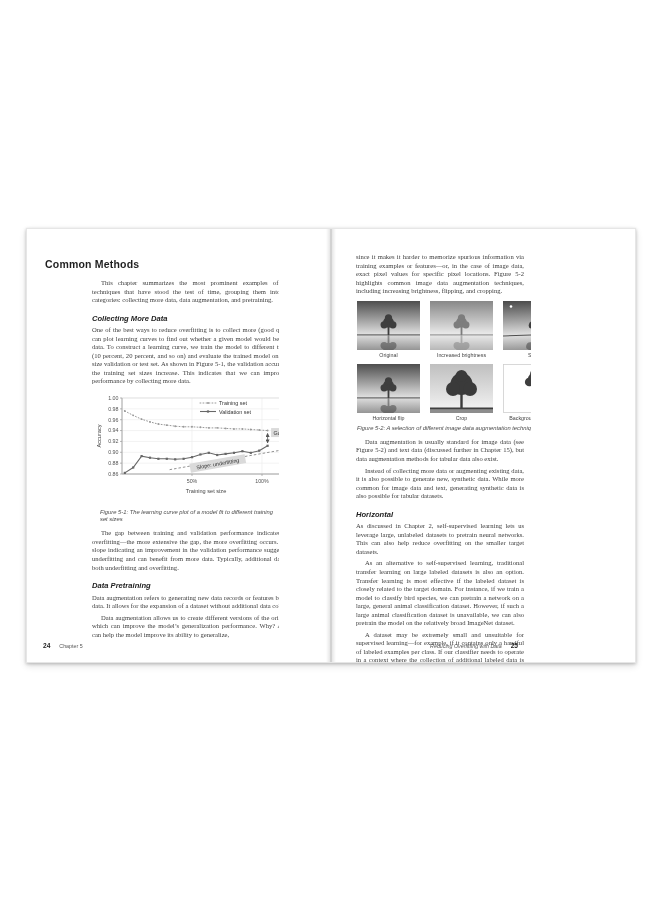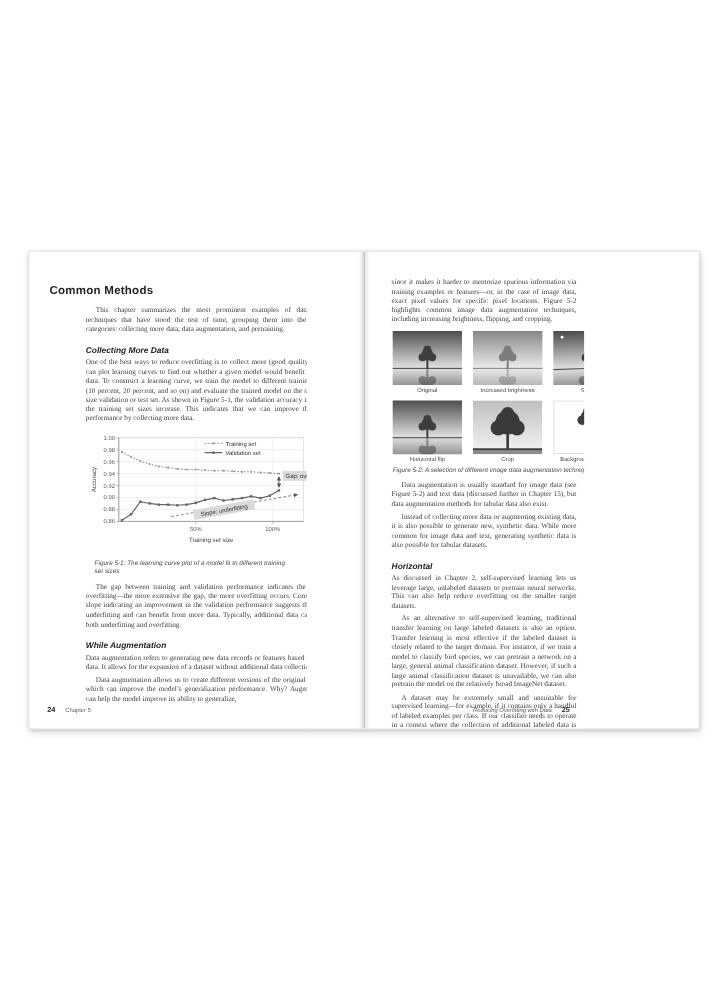--- a/index.html
+++ b/index.html
@@ -21,21 +21,21 @@
     background:linear-gradient(90deg,rgba(0,0,0,0) 0%,rgba(0,0,0,.10) 42%,rgba(0,0,0,.30) 50%,rgba(0,0,0,.10) 58%,rgba(0,0,0,0) 100%);
   }
   h1{
     font-family:"Liberation Sans",sans-serif;font-weight:bold;font-size:10.5px;
     letter-spacing:.2px;color:#1f1f1f;margin:0 0 9px 0;
   }
   h2{
     font-family:"Liberation Sans",sans-serif;font-weight:bold;font-style:italic;
     font-size:7.6px;color:#222;margin:9px 0 3.5px 0;
   }
-  .body-col{margin-left:33px;width:230px;}
+  .body-col{margin-left:47px;width:230px;}
   p{
     font-size:6.6px;line-height:8.55px;text-align:justify;color:#3d3d3d;
     margin:0 0 3px 0;
   }
   p.ind{text-indent:9px;}
   figure{margin:0;}
   .chart-fig{margin:6px 0 4px 2px;}
   .cap{
     font-family:"Liberation Sans",sans-serif;font-style:italic;font-size:5.8px;
     line-height:7.2px;color:#4a4a4a;margin:3px 0 6px 6px;width:182px;text-align:left;
@@ -209,21 +209,21 @@
             <g transform="translate(123.8,71.7) rotate(-9.9)">
               <rect x="-28" y="-4.8" width="56" height="9" fill="#dadada"></rect>
               <text x="0" y="2" class="cann" text-anchor="middle">Slope: underfitting</text>
             </g>
           </svg>
         <figcaption class="cap"><span>Figure 5-1:</span> <span>The learning curve plot of a model fit to different training set sizes</span></figcaption>
       </figure>
 
       <p class="ind">The gap between training and validation performance indicates the degree of overfitting—the more extensive the gap, the more overfitting occurs. Conversely, the slope indicating an improvement in the validation performance suggests the model is underfitting and can benefit from more data. Typically, additional data can decrease both underfitting and overfitting.</p>
 
-      <h2>While Augmentation</h2>
+      <h2>Data Pretraining</h2>
       <p>Data augmentation refers to generating new data records or features based on existing data. It allows for the expansion of a dataset without additional data collection.</p>
       <p class="ind">Data augmentation allows us to create different versions of the original input data, which can improve the model’s generalization performance. Why? Augmented data can help the model improve its ability to generalize,</p>
     </div>
     <div class="footer l">
       <span class="pn">24</span>
       <span class="rt">Chapter 5</span>
     </div>
   </div>
 
   <div class="page right">

